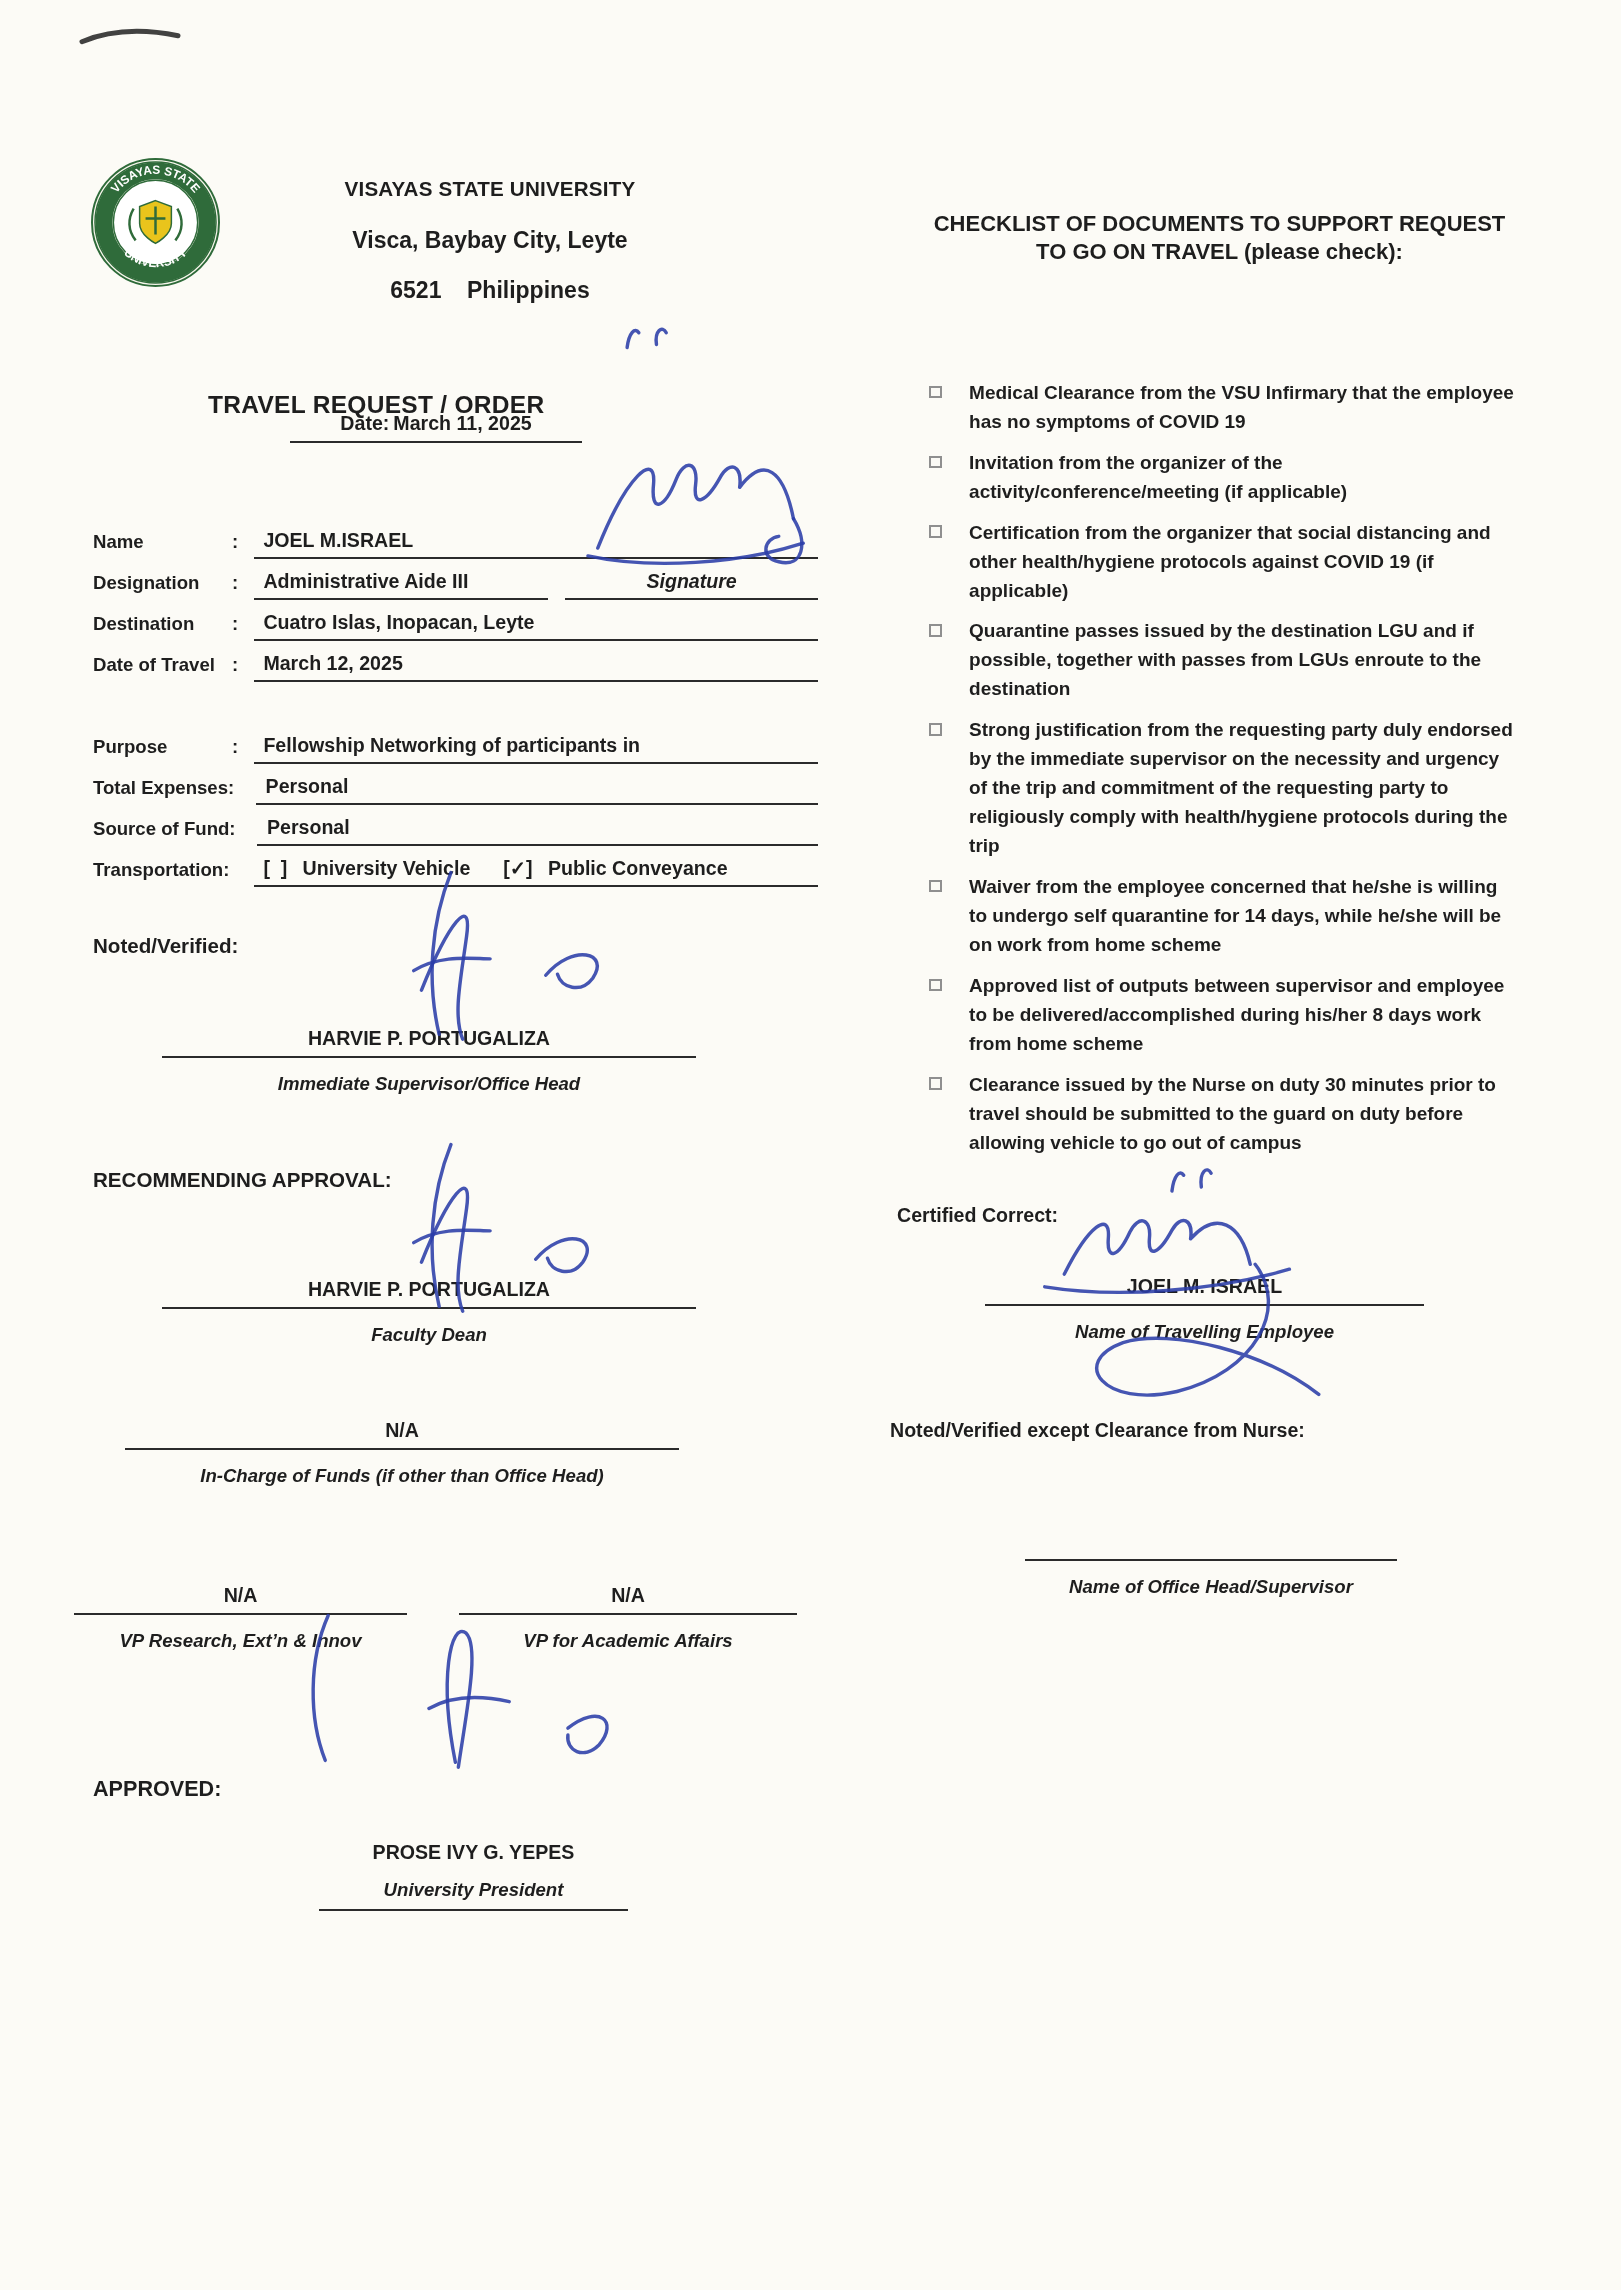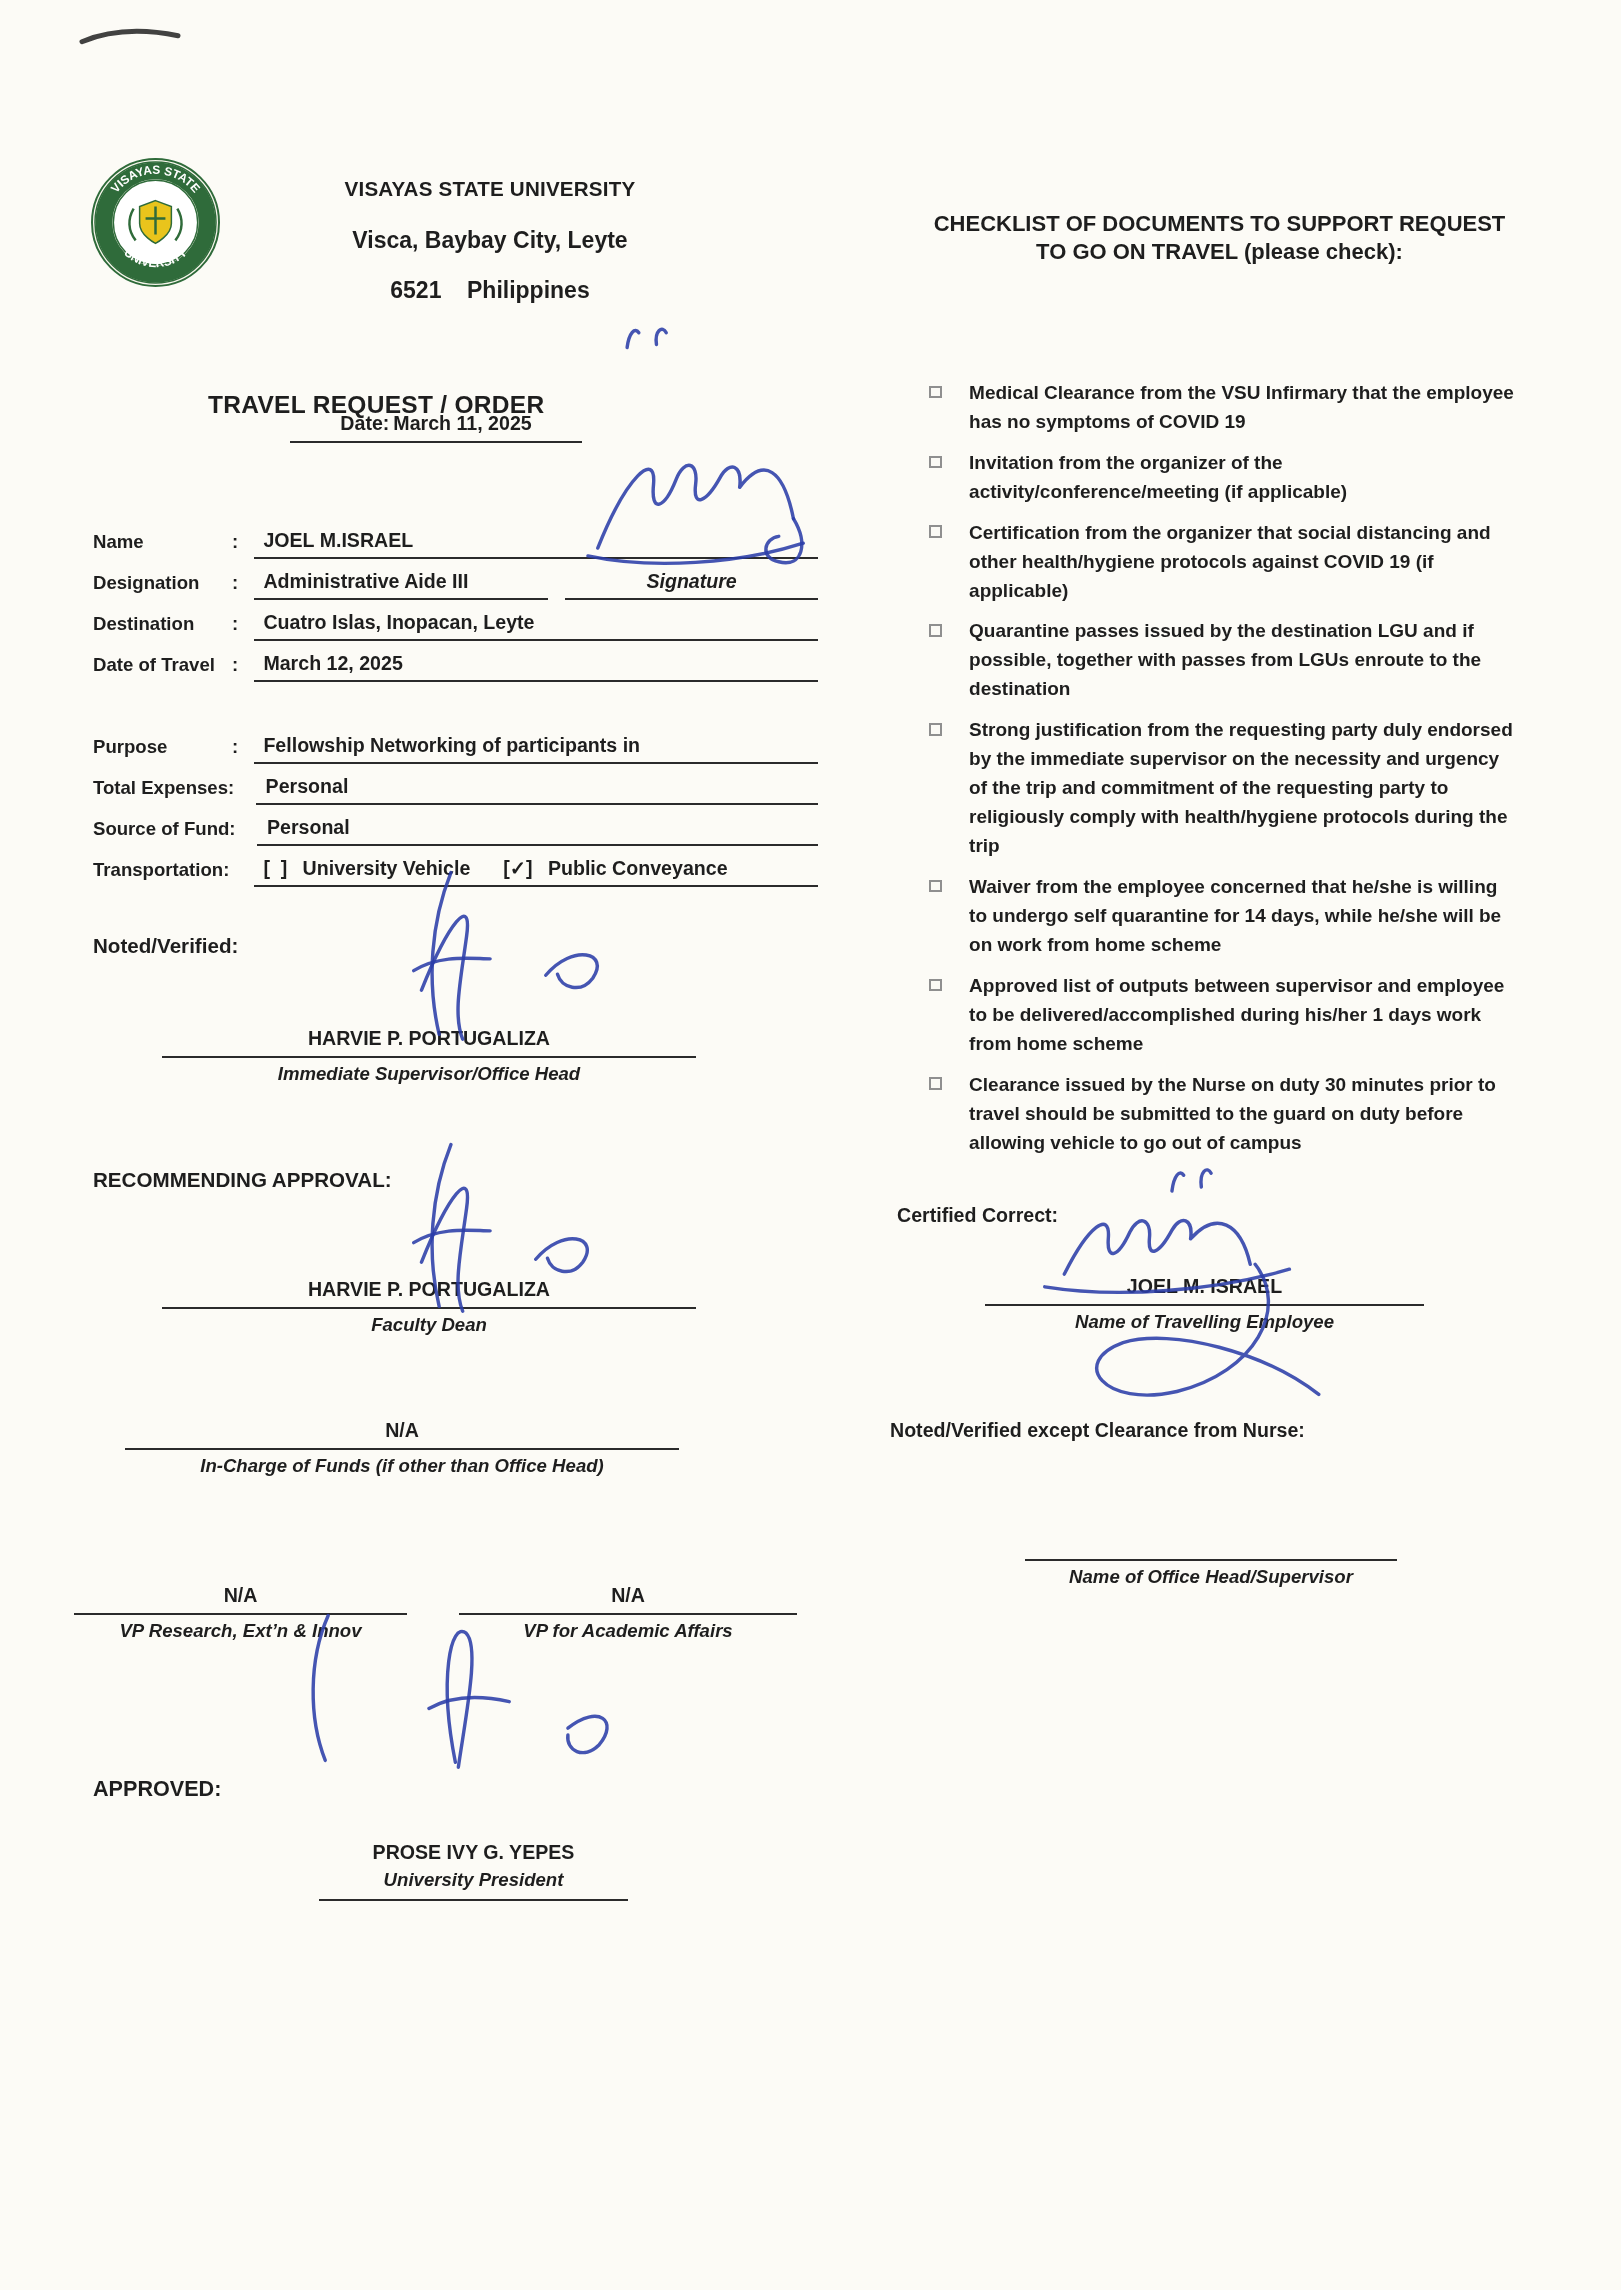--- a/index.html
+++ b/index.html
@@ -29,21 +29,21 @@
             border-bottom:2px solid #2b2b2b; white-space:pre-wrap; }
   .fcol { flex:1; display:flex; flex-direction:column; }
   .fcol .fvalue { flex:none; height:36px; display:flex; align-items:flex-end; }
   .sigcell { font-style:italic; text-align:center; padding-left:0; }
   .box { white-space:pre; }
 
   
   .sigblock { text-align:center; }
   .sigline { border-bottom:2px solid #2b2b2b; font-size:19.6px; font-weight:bold;
              padding:7.8px 0 5.9px 0; min-height:36px; }
-  .sigrole { font-size:18.6px; font-weight:bold; font-style:italic; padding-top:5px; }
+  .sigrole { font-size:18.6px; font-weight:bold; font-style:italic; padding-top:15px; }
 
   
   .ck-title { text-align:center; font-size:22px; font-weight:bold; line-height:28px; }
   .ck-item { display:flex; margin-bottom:11.8px; }
   .cbx { flex:0 0 12.7px; width:12.7px; height:12.7px; border:2px solid #8f8f8f;
          margin-top:7.8px; background:#fbfaf5; }
   .ck-text { font-size:19px; font-weight:bold; line-height:29px; margin-left:27.4px; width:549px; }
 
   
   .sig-svg { position:absolute; pointer-events:none; }
@@ -216,21 +216,21 @@
     <div class="ck-item">
       <span class="cbx"></span>
       <span class="ck-text">Strong justification from the requesting party duly endorsed by the immediate supervisor on the necessity and urgency of the trip and commitment of the requesting party to religiously comply with health/hygiene protocols during the trip</span>
     </div>
     <div class="ck-item">
       <span class="cbx"></span>
       <span class="ck-text">Waiver from the employee concerned that he/she is willing to undergo self quarantine for 14 days, while he/she will be on work from home scheme</span>
     </div>
     <div class="ck-item">
       <span class="cbx"></span>
-      <span class="ck-text">Approved list of outputs between supervisor and employee to be delivered/accomplished during his/her 1 days work from home scheme</span>
+      <span class="ck-text">Approved list of outputs between supervisor and employee to be delivered/accomplished during his/her 8 days work from home scheme</span>
     </div>
     <div class="ck-item">
       <span class="cbx"></span>
       <span class="ck-text">Clearance issued by the Nurse on duty 30 minutes prior to travel should be submitted to the guard on duty before allowing vehicle to go out of campus</span>
     </div>
   </div>
 
   <div class="abs b fs20" style="left:897px; top:1204px;">Certified Correct:</div>
 
   <div class="abs sigblock" style="left:985px; top:1267px; width:439px;">

